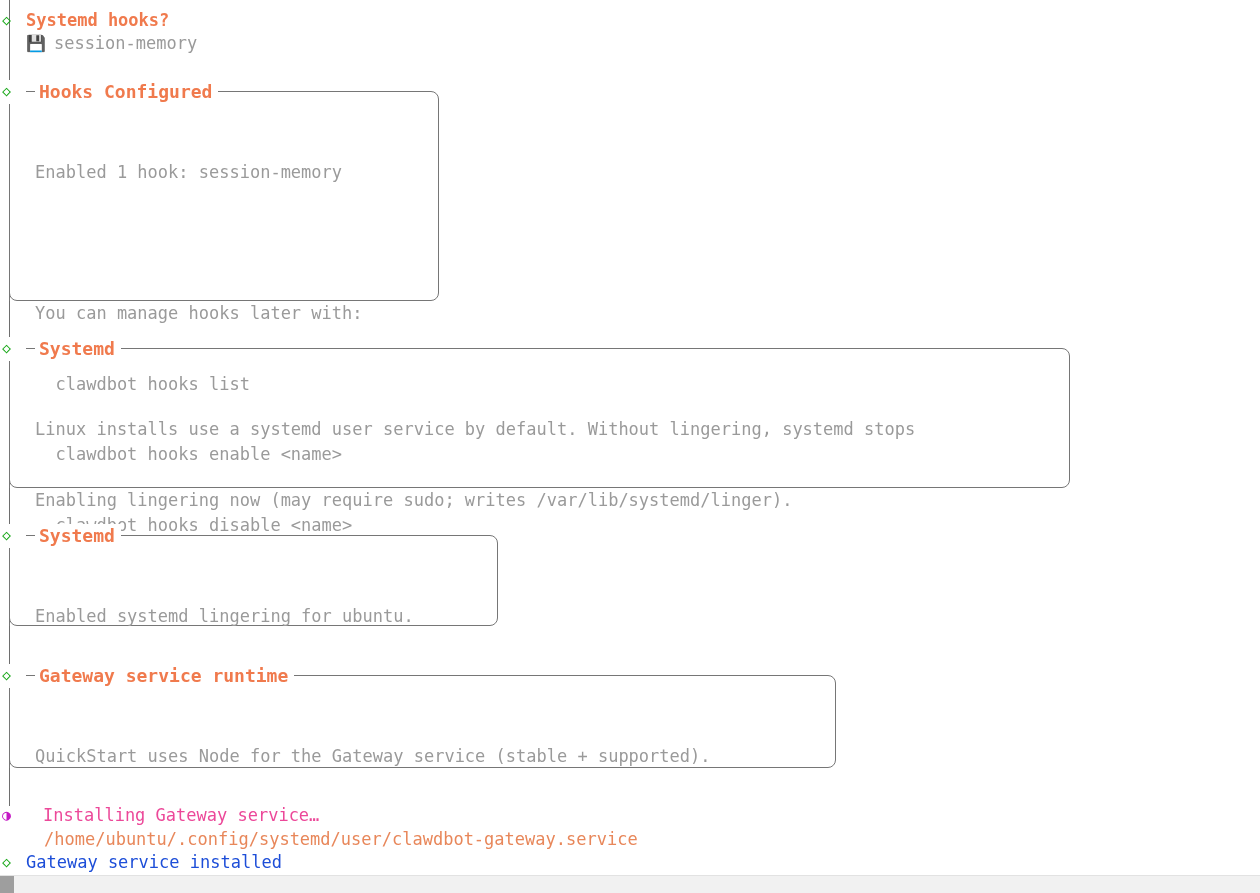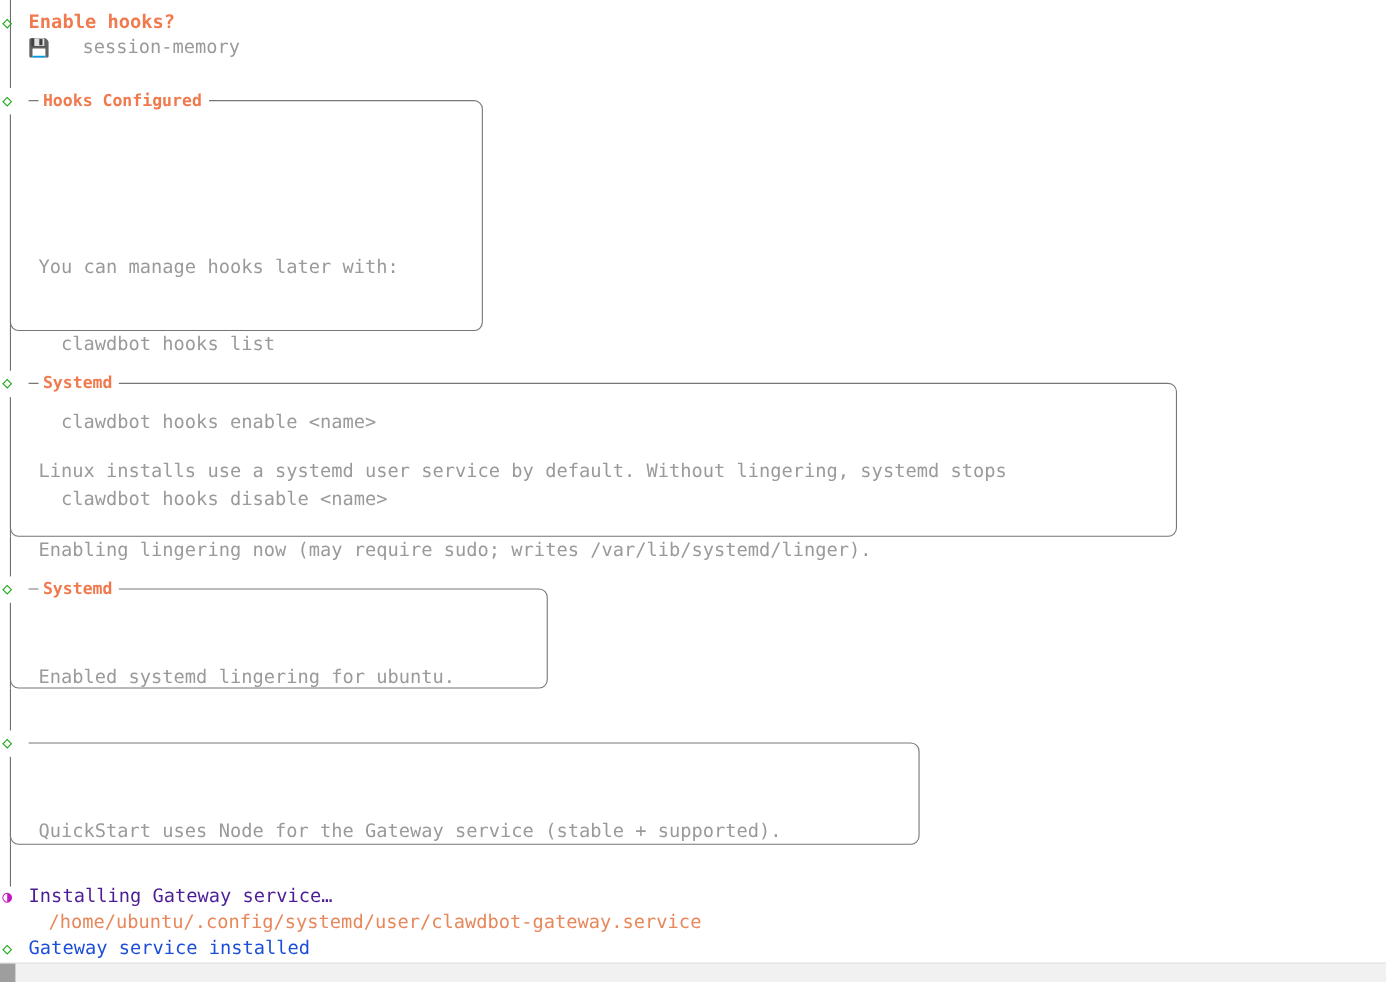--- a/index.html
+++ b/index.html
@@ -57,21 +57,21 @@
   }
   .spinner {
     color: #c417c4;
     font-size: 15px;
     line-height: 23.5px;
   }
   .title-orange {
     color: #f07a4d;
     font-weight: bold;
   }
-  .plain-orange { color: #4c1d95; font-weight: normal; }
+  .plain-orange { color: #ec4899; font-weight: normal; margin-left: 17px; }
   .mauve { color: #b68c9e; }
   .path-orange { color: #e8875a; margin-left: 44px; }
   .black { color: #1d4ed8; }
   .grey { color: #9a9a9a; }
 
   
   .panel {
     position: absolute;
     box-sizing: border-box;
     border: 1px solid #767676;
@@ -79,21 +79,21 @@
     background: transparent;
   }
   .panel-label {
     position: absolute;
     top: -12px;
     left: 25px;
     background: #ffffff;
     padding: 0 6px 0 4px;
     color: #f07a4d;
     font-weight: bold;
-    font-size: 15px;
+    font-size: 18px;
     line-height: 23.5px;
     white-space: nowrap;
   }
   .panel-body {
     padding: 22px 0 0 25px;
     white-space: pre;
     color: #9a9a9a;
   }
   .panel-body .ln { display: block; height: 23.5px; }
 
@@ -153,32 +153,33 @@
 <div class="term">
 
   <div class="gutter" style="top:0px;height:80px;"></div>
   <div class="gutter" style="top:300px;height:42px;"></div>
   <div class="gutter" style="top:488px;height:40px;"></div>
   <div class="gutter" style="top:626px;height:42px;"></div>
   <div class="gutter" style="top:768px;height:38px;"></div>
 
   <div class="row" style="top:9px;">
     <span class="marker diamond">◇</span>
-    <span class="title-orange">Enable hooks?</span>
+    <span class="title-orange">Systemd hooks?</span>
   </div>
   <div class="row" style="top:32px;">
     <span class="marker"></span>
     <span class="floppy">💾</span>
-    <span class="grey" style="padding-left:29px;">session-memory</span>
+    <span class="grey" style="padding-left:8px;">session-memory</span>
   </div>
 
   <div class="panel-marker" style="top:80px;">◇</div>
   <div class="panel" style="left:9px;top:91px;width:430px;height:210px;">
     <div class="panel-label">Hooks Configured</div>
     <div class="panel-body">
+      <span class="ln">Enabled 1 hook: session-memory</span>
       <span class="ln"></span>
       <span class="ln">You can manage hooks later with:</span>
       <span class="ln">  clawdbot hooks list</span>
       <span class="ln">  clawdbot hooks enable &lt;name&gt;</span>
       <span class="ln">  clawdbot hooks disable &lt;name&gt;</span>
     </div>
   </div>
 
   <div class="panel-marker" style="top:337px;">◇</div>
   <div class="panel" style="left:9px;top:348px;width:1061px;height:140px;">
@@ -192,20 +193,21 @@
   <div class="panel-marker" style="top:524px;">◇</div>
   <div class="panel" style="left:9px;top:535px;width:489px;height:91px;">
     <div class="panel-label">Systemd</div>
     <div class="panel-body">
       <span class="ln">Enabled systemd lingering for ubuntu.</span>
     </div>
   </div>
 
   <div class="panel-marker" style="top:664px;">◇</div>
   <div class="panel" style="left:9px;top:675px;width:827px;height:93px;">
+    <div class="panel-label">Gateway service runtime</div>
     <div class="panel-body">
       <span class="ln">QuickStart uses Node for the Gateway service (stable + supported).</span>
     </div>
   </div>
 
   <div class="row" style="top:804px;">
     <span class="marker spinner">◑</span>
     <span class="plain-orange">Installing Gateway service…</span>
   </div>
 

